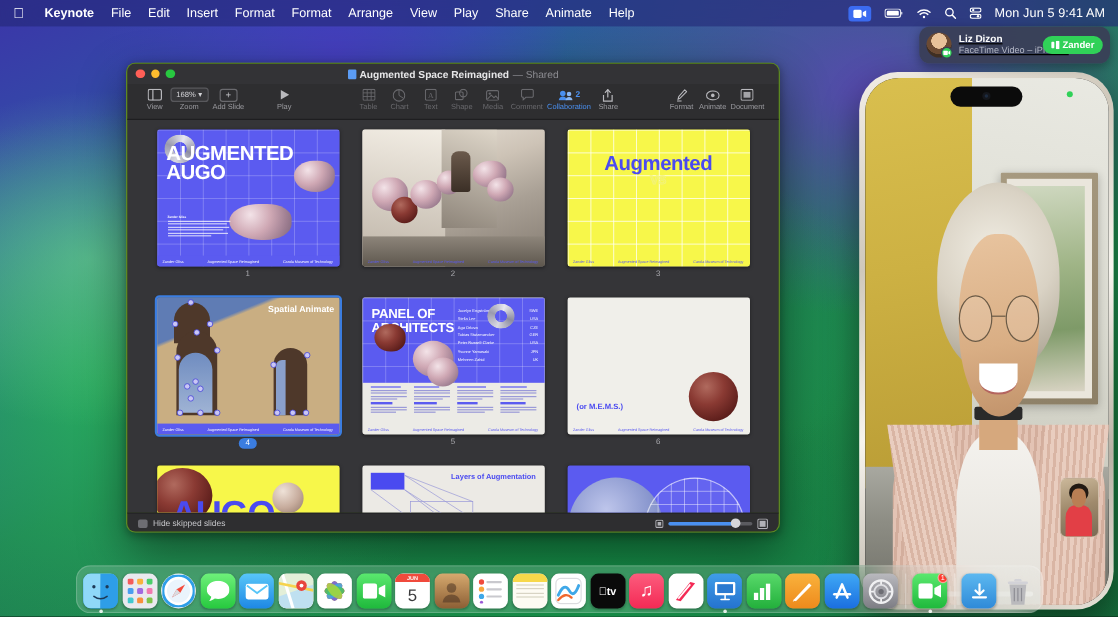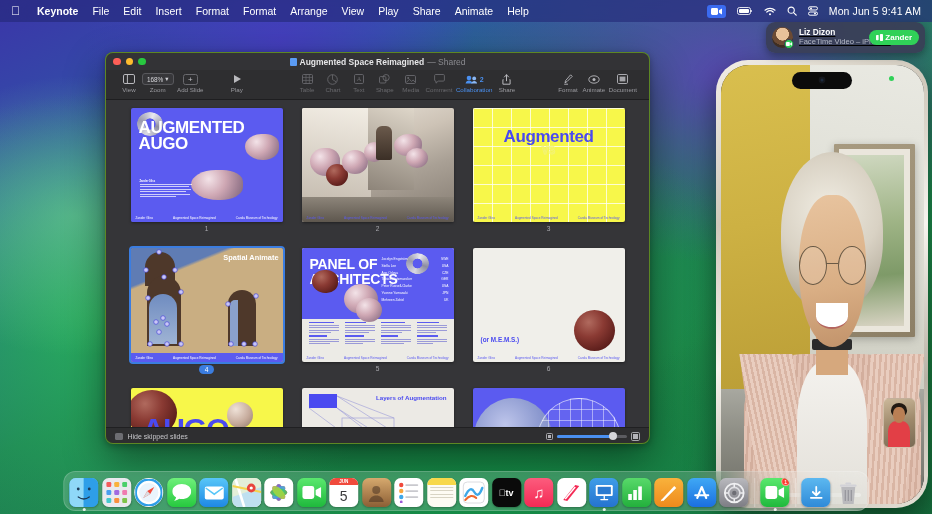--- a/index.html
+++ b/index.html
@@ -702,21 +702,21 @@
         </div>
         <div class="slide-num badge-n">
             <span>4</span>
           </div>
       </div>
 
       <div class="slide-cell">
         <div class="slide-thumb" style="background:#ecebe6;">
           <div style="position:absolute;left:0;top:0;right:0;height:62%;background:#5b5bf0;"></div>
           <div class="sl-grid-lines" style="height:62%;"></div>
-          <div style="position:absolute;left:8px;top:9px;color:#fff;font-weight:bold;font-size:14px;line-height:1.05;letter-spacing:-.2px;">
+          <div style="position:absolute;left:8px;top:9px;color:#fff;font-weight:bold;font-size:11px;line-height:1.05;letter-spacing:-.2px;">
             <div>PANEL OF</div>
             <div>ARCHITECTS</div>
           </div>
           <div class="sphere-dark" style="left:10px;top:22px;width:26px;height:23px;border-radius:52% 48% 46% 54%;"></div>
           <div class="torus" style="left:104px;top:5px;width:23px;height:21px;"></div>
           <div class="blob" style="left:42px;top:36px;width:34px;height:30px;"></div>
           <div class="blob" style="left:54px;top:50px;width:26px;height:24px;"></div>
           <div style="position:absolute;left:80px;top:8px;right:5px;font-size:3.3px;color:#fff;line-height:2.05;">
             <div style="display:flex;justify-content:space-between">
                 <span>Jocelyn Engström</span>

